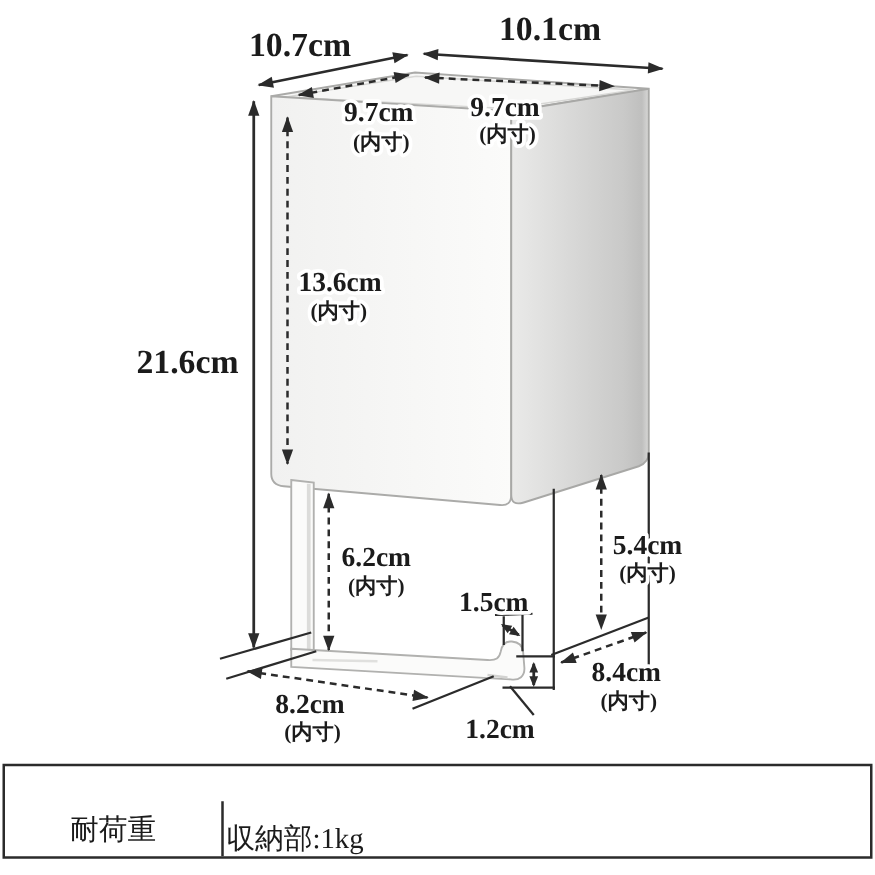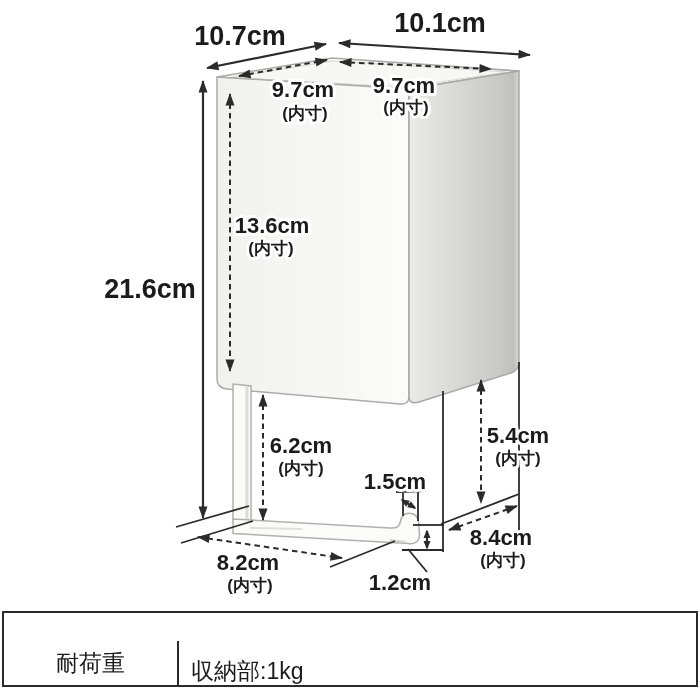--- a/index.html
+++ b/index.html
@@ -1,30 +1,30 @@
 <!DOCTYPE html>
 <html><head>
 <meta charset="utf-8">
 <style>
   html,body{margin:0;padding:0;background:#fff;}
   .stage{position:relative;width:700px;height:700px;background:#ffffff;overflow:hidden;
-         font-family:Liberation Sans, sans-serif;}
+         font-family:Liberation Serif, serif;}
   svg{position:absolute;top:0;left:0;}
   
   .lbl{fill:#1b1b1b;stroke:#ffffff;stroke-width:6px;paint-order:stroke;stroke-linejoin:round;}
   .lbl-big{font-size:27px;font-weight:bold;}
   .lbl-val{font-size:22px;font-weight:600;}
   .lbl-note{font-size:17px;font-weight:600;}
   
   .spec-table{position:absolute;left:2px;top:611px;width:692px;height:72px;
               border:2px solid #2b2b2b;display:flex;background:#fff;}
   .spec-th{width:173px;border-right:2px solid #2b2b2b;display:flex;align-items:center;
            justify-content:center;font-size:23px;color:#1b1b1b;margin-top:28px;}
   .spec-td{flex:1;display:flex;flex-direction:column;justify-content:center;
-           padding-left:12px;font-size:23px;color:#1b1b1b;line-height:32px;margin-top:43px;}
+           padding-left:2px;font-size:23px;color:#1b1b1b;line-height:32px;margin-top:43px;}
 </style>
 </head>
 <body>
 
 <div class="stage">
 
   <svg width="700" height="610" viewBox="0 0 700 610">
     <defs>
       <marker id="ah" markerUnits="userSpaceOnUse" markerWidth="16" markerHeight="13" refX="13" refY="6" orient="auto-start-reverse">
         <path d="M1.5,1.5 L14,6 L1.5,10.5 Z" fill="#2b2b2b"></path>

